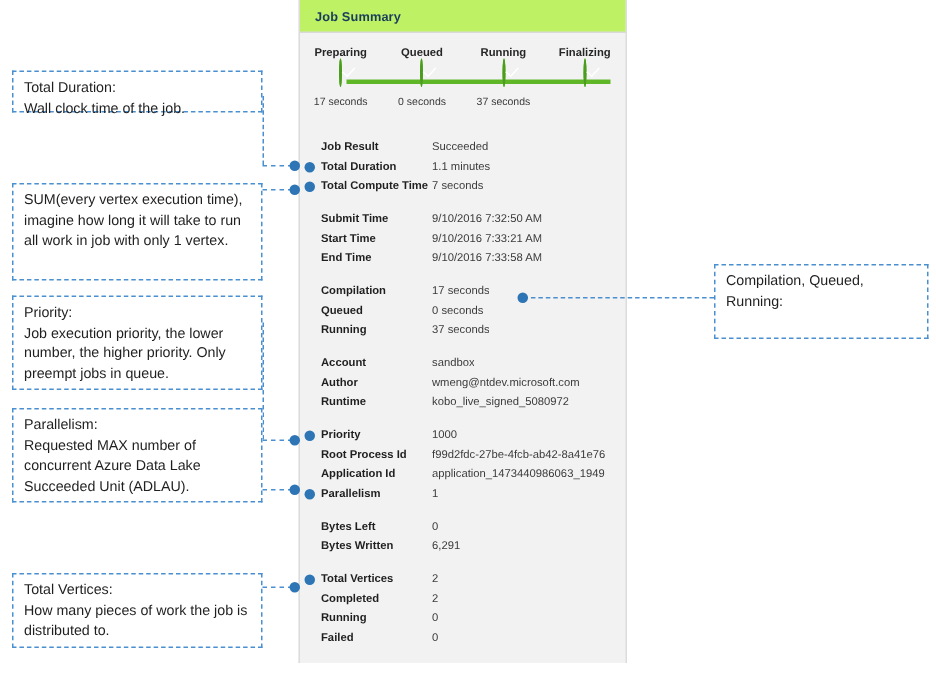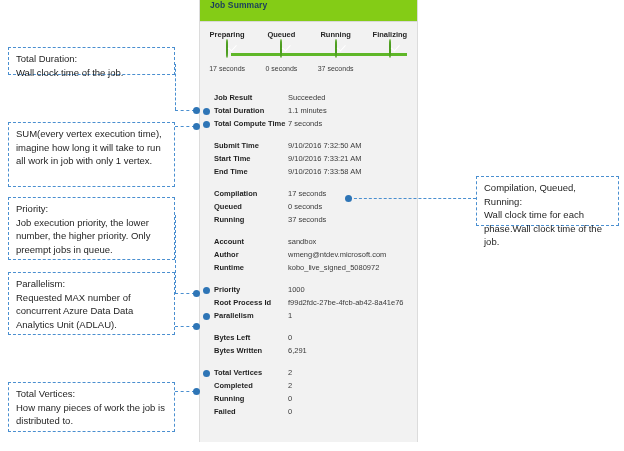--- a/index.html
+++ b/index.html
@@ -17,22 +17,22 @@
     left:199px; top:0px;
     width:219px; height:442px;
     background:#f2f2f2;
     border-left:1px solid #dcdcdc;
     border-right:1px solid #dcdcdc;
     box-sizing:border-box;
   }
   #panel-header{
     height:21px;
     border-bottom:1px solid #d9d9d9;
-    background:#84cc16;
-    display:flex;
+    background:#bef264;
+    display:flex;align-items:center;
     padding-left:10px;
   }
   #panel-header .title{
     font-size:8.5px;font-weight:bold;color:#1a3c5e;
     letter-spacing:.1px;
   }
   
   #stepper{
     position:relative;
     margin-top:7px;
@@ -222,20 +222,24 @@
         <div class="kv-row">
           <span class="bullet"></span>
           <span class="kv-key">Priority</span>
           <span class="kv-val">1000</span>
         </div>
         <div class="kv-row">
           <span class="kv-key">Root Process Id</span>
           <span class="kv-val">f99d2fdc-27be-4fcb-ab42-8a41e76</span>
         </div>
         <div class="kv-row">
+          <span class="kv-key">Application Id</span>
+          <span class="kv-val">application_1473440986063_1949</span>
+        </div>
+        <div class="kv-row">
           <span class="bullet"></span>
           <span class="kv-key">Parallelism</span>
           <span class="kv-val">1</span>
         </div>
       </div>
       <div class="kv-group">
         <div class="kv-row">
           <span class="kv-key">Bytes Left</span>
           <span class="kv-val">0</span>
         </div>
@@ -284,30 +288,29 @@
 <div class="callout" style="left:8px; top:197px; width:167px; height:63px;">
   <span class="c-title">Priority:</span>
   <span class="c-body">Job execution priority, the lower number, the higher priority. Only preempt jobs in queue.</span>
 </div>
 <div class="leader-h" style="left:175px; top:293px; width:20px;"></div>
 <div class="leader-v" style="left:175px; top:215px; height:78px;"></div>
 <div class="dot-blue" style="left:193px; top:290px;"></div>
 
 <div class="callout" style="left:8px; top:272px; width:167px; height:63px;">
   <span class="c-title">Parallelism:</span>
-  <span class="c-body">Requested MAX number of concurrent Azure Data Data Analytics Unit (ADLAU).</span>
+  <span class="c-body">Requested MAX number of concurrent Azure Data Lake Succeeded Unit (ADLAU).</span>
 </div>
 <div class="leader-h" style="left:175px; top:326px; width:20px;"></div>
 <div class="dot-blue" style="left:193px; top:323px;"></div>
 
 <div class="callout" style="left:8px; top:382px; width:167px; height:50px;">
   <span class="c-title">Total Vertices:</span>
   <span class="c-body">How many pieces of work the job is distributed to.</span>
 </div>
 <div class="leader-h" style="left:175px; top:391px; width:20px;"></div>
 <div class="dot-blue" style="left:193px; top:388px;"></div>
 
 <div class="callout" style="left:476px; top:176px; width:143px; height:50px;">
   <span class="c-title">Compilation, Queued, Running:</span>
-  <span class="c-body">Wall clock time for each phase.Wall clock time of the job.</span>
 </div>
 <div class="leader-h" style="left:349px; top:198px; width:127px;"></div>
 <div class="dot-blue" style="left:345px; top:195px;"></div>
 
 </body></html>

